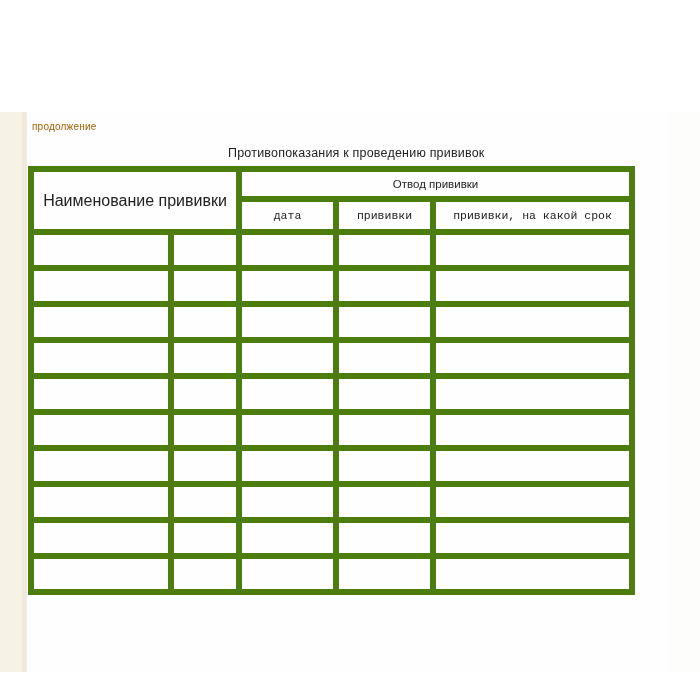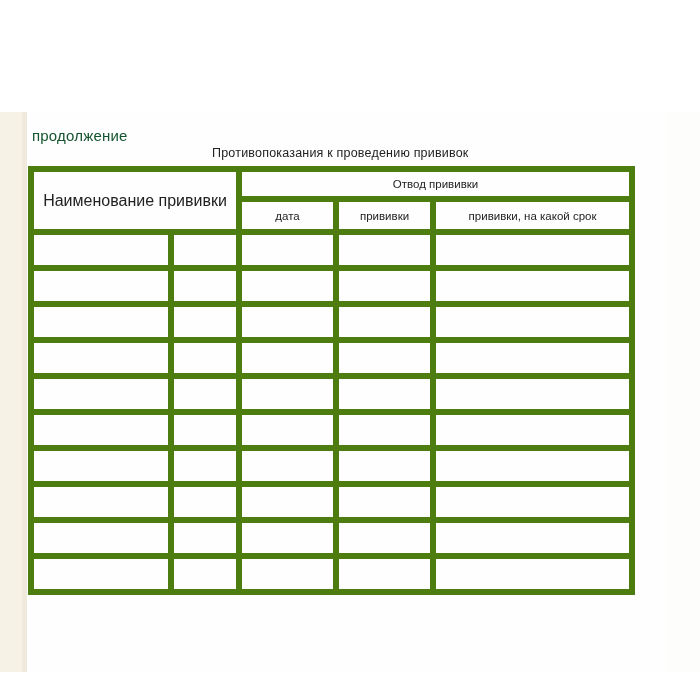--- a/index.html
+++ b/index.html
@@ -87,28 +87,28 @@
     top: 52px;
     font-size: 10px;
     color: #333;
     white-space: nowrap;
   }
 
   
   .cont-label {
     position: absolute;
     left: 32px;
-    top: 15px;
-    font-size: 15px;
-    color: #14532d;
+    top: 9px;
+    font-size: 10px;
+    color: #a16207;
     letter-spacing: 0.2px;
   }
   .doc-title {
     position: absolute;
-    left: 212px;
+    left: 228px;
     top: 34px;
     font-size: 12.5px;
     color: #222;
     letter-spacing: 0.2px;
     white-space: nowrap;
   }
 
   
   .tbl {
     position: absolute;
@@ -133,20 +133,21 @@
     height: 51px;
     font-size: 16px;
   }
   .tbl th.h-group {
     height: 24px;
     font-size: 11.5px;
   }
   .tbl th.h-sub {
     height: 27px;
     font-size: 11.5px;
+    font-family: Liberation Mono, monospace;
   }
   .tbl td.body-cell {
     height: 30px;
   }
   
   .col-name { position: relative; }
 
   
   .tone-top {
     position: absolute;

